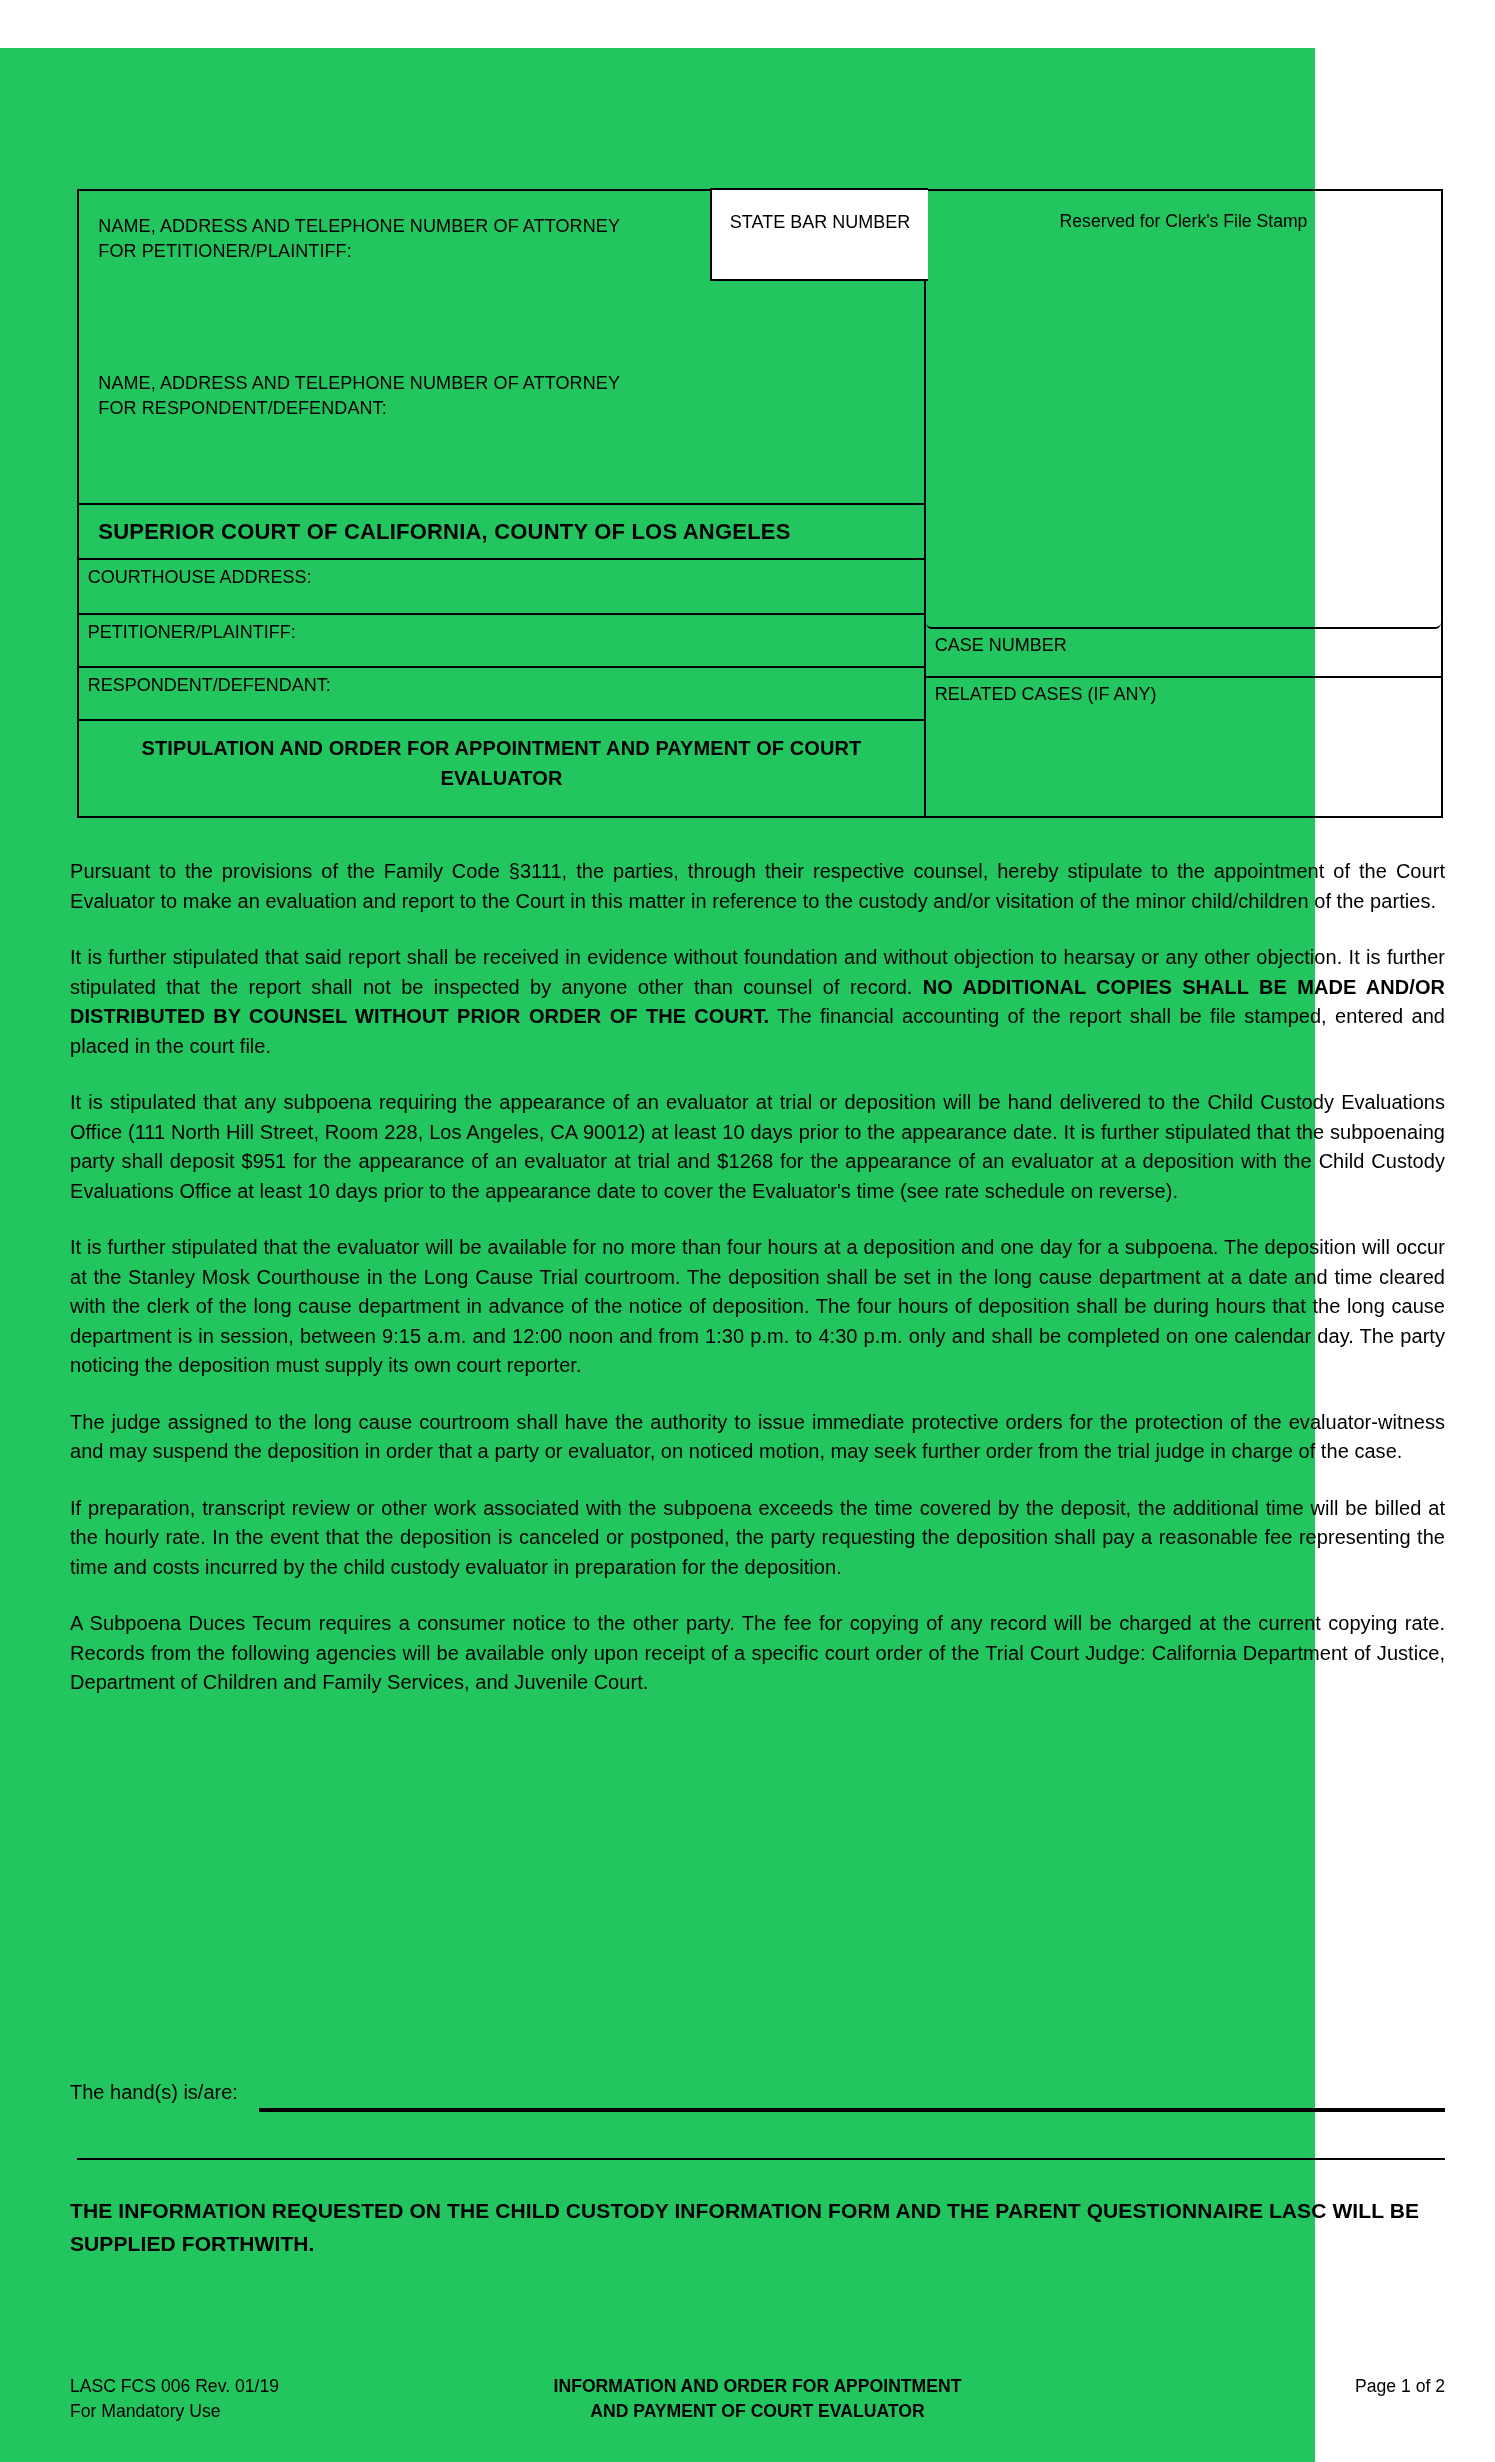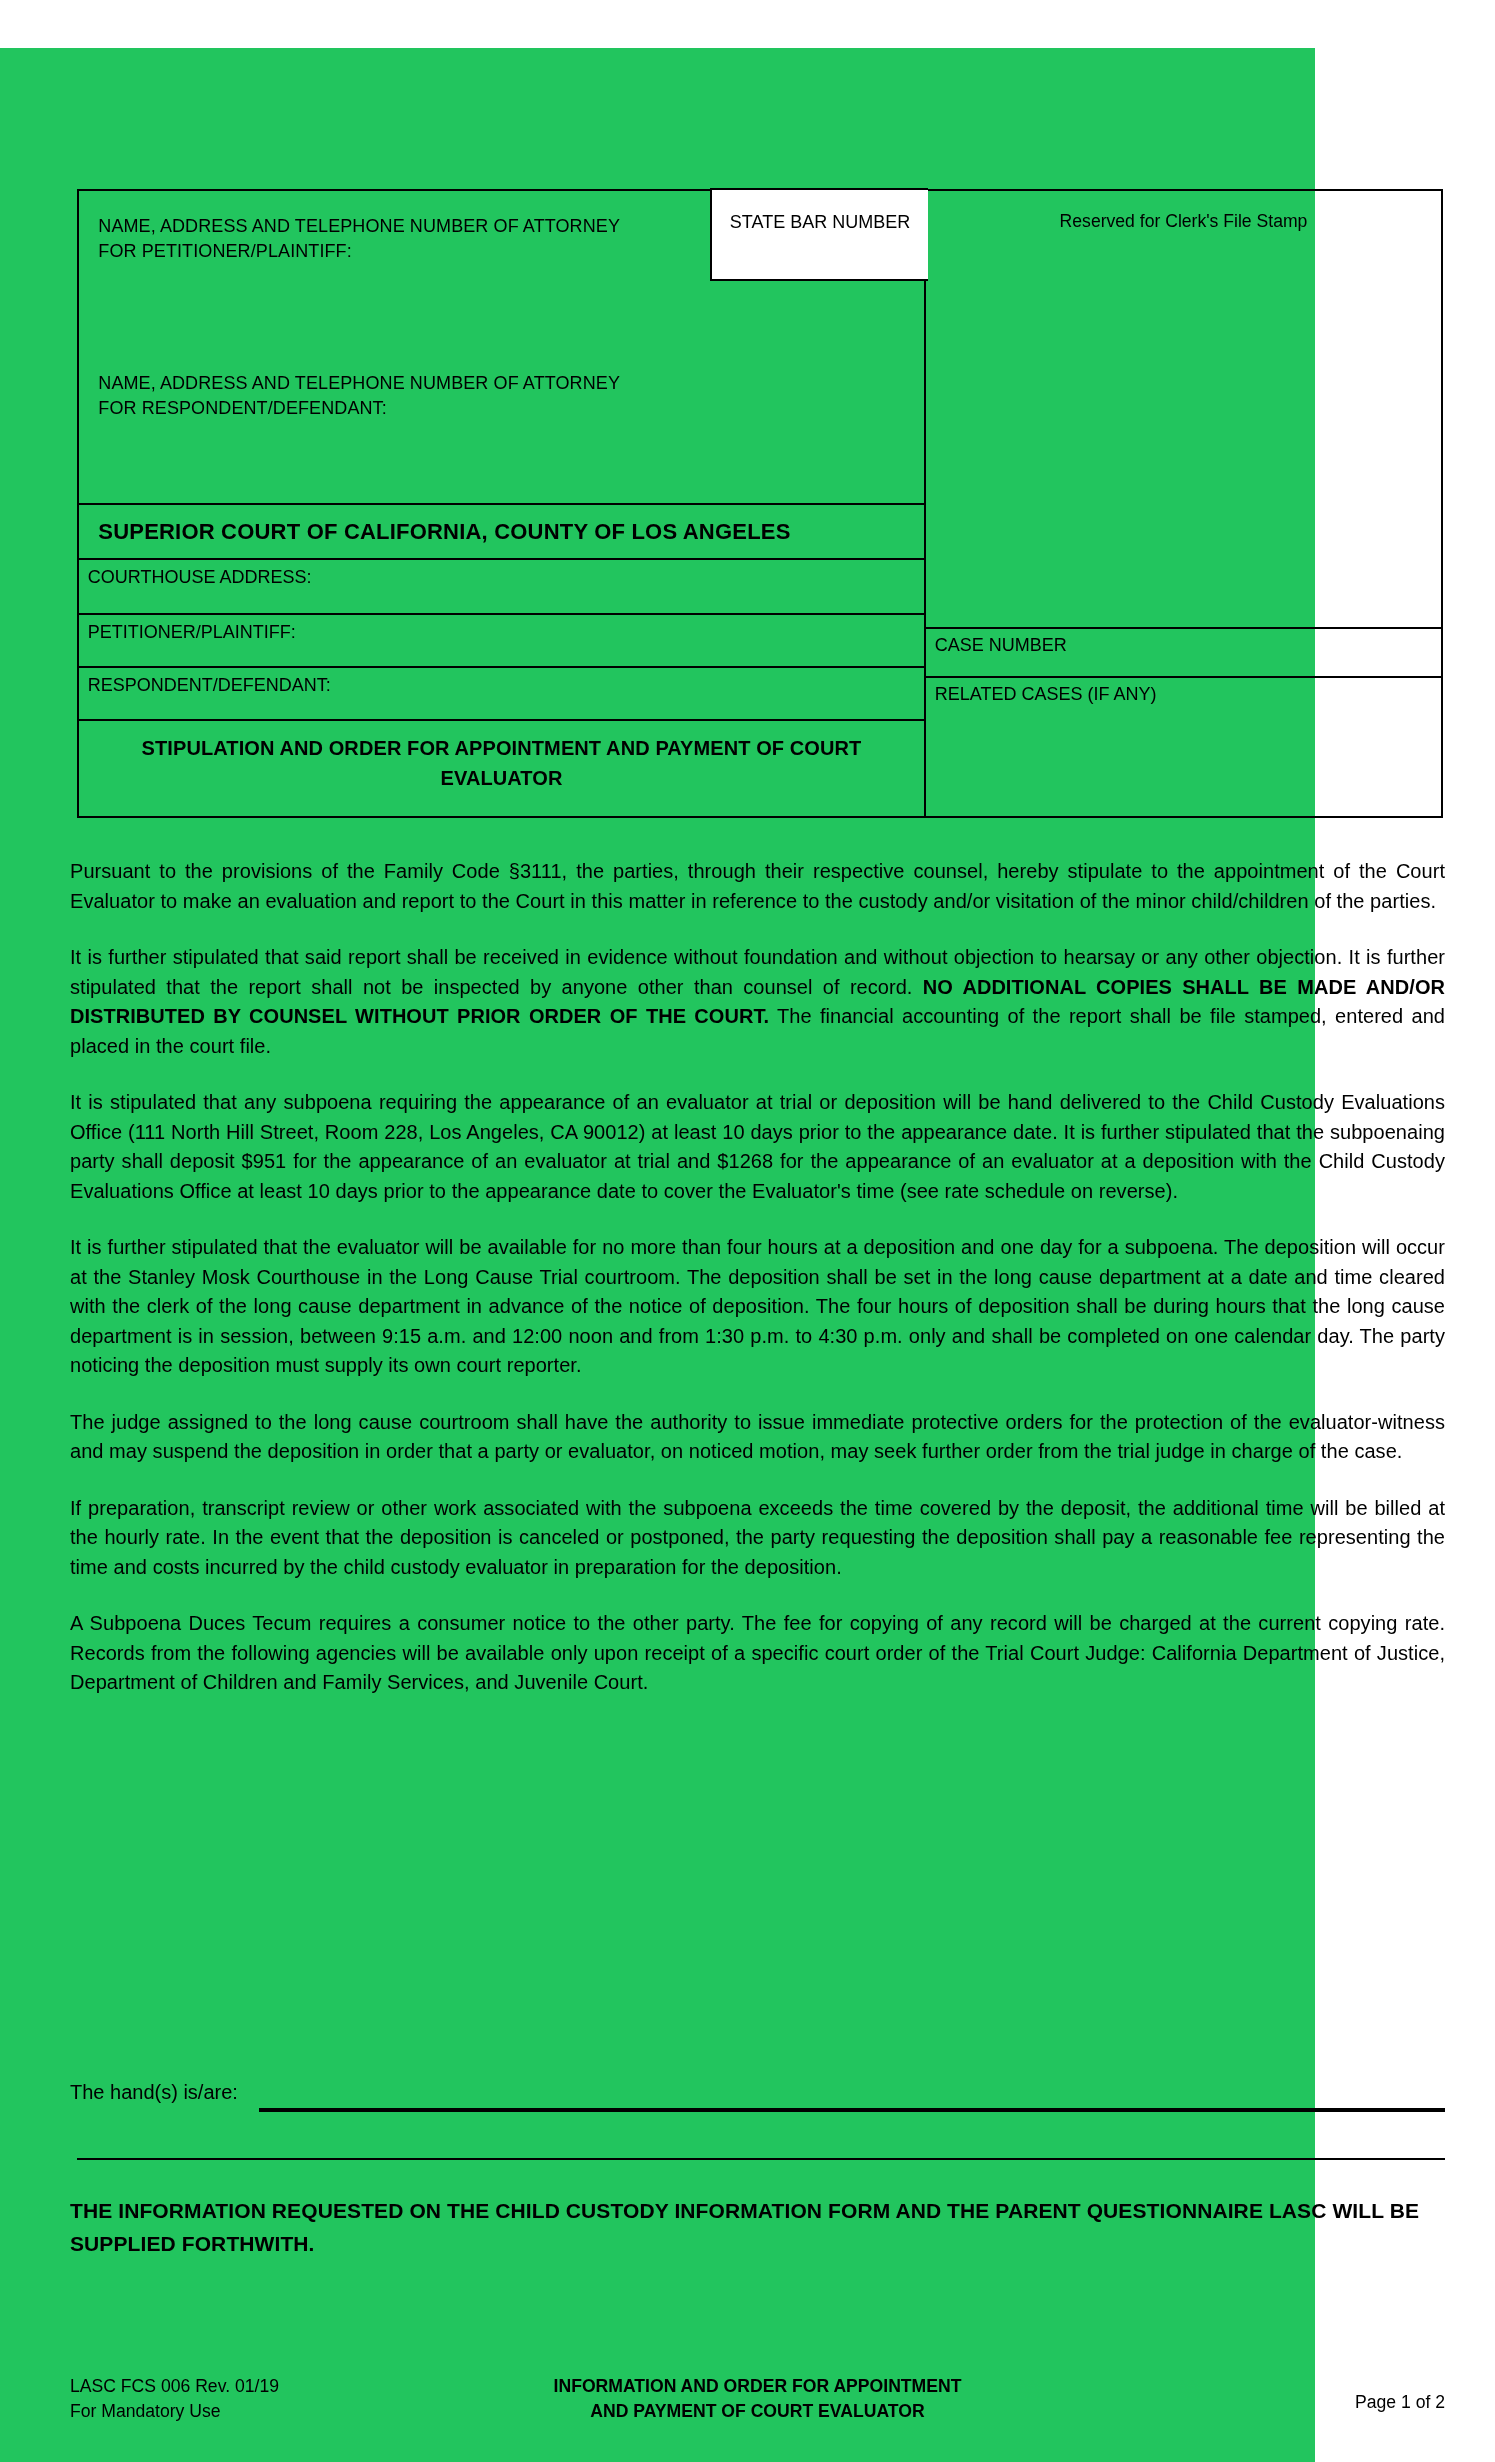--- a/index.html
+++ b/index.html
@@ -132,20 +132,21 @@
     letter-spacing: 0.1px;
     max-width: 774px;
   }
 
   
   .stamp-cell {
     height: 438px;
     box-sizing: border-box;
     border-bottom: 2.6px solid #000;
     position: relative;
+    border-radius: 6px;
   }
   .stamp-label {
     position: absolute;
     left: 0; right: 0;
     top: 19.3px;
     text-align: center;
     font-size: 17.6px;
     line-height: 23px;
   }
   .casenum-cell {
@@ -244,21 +245,21 @@
     position: absolute;
     left: 0; right: 0; top: 0;
     text-align: center;
     font-size: 17.6px;
     font-weight: bold;
     line-height: 24.6px;
     white-space: pre-line;
   }
   .foot-right {
     position: absolute;
-    right: 0; top: 16px;
+    right: 0; top: 0;
     font-size: 17.6px;
     line-height: 24.6px;
     white-space: nowrap;
   }
 </style>
 </head>
 <body>
 
 <div class="page">
 

